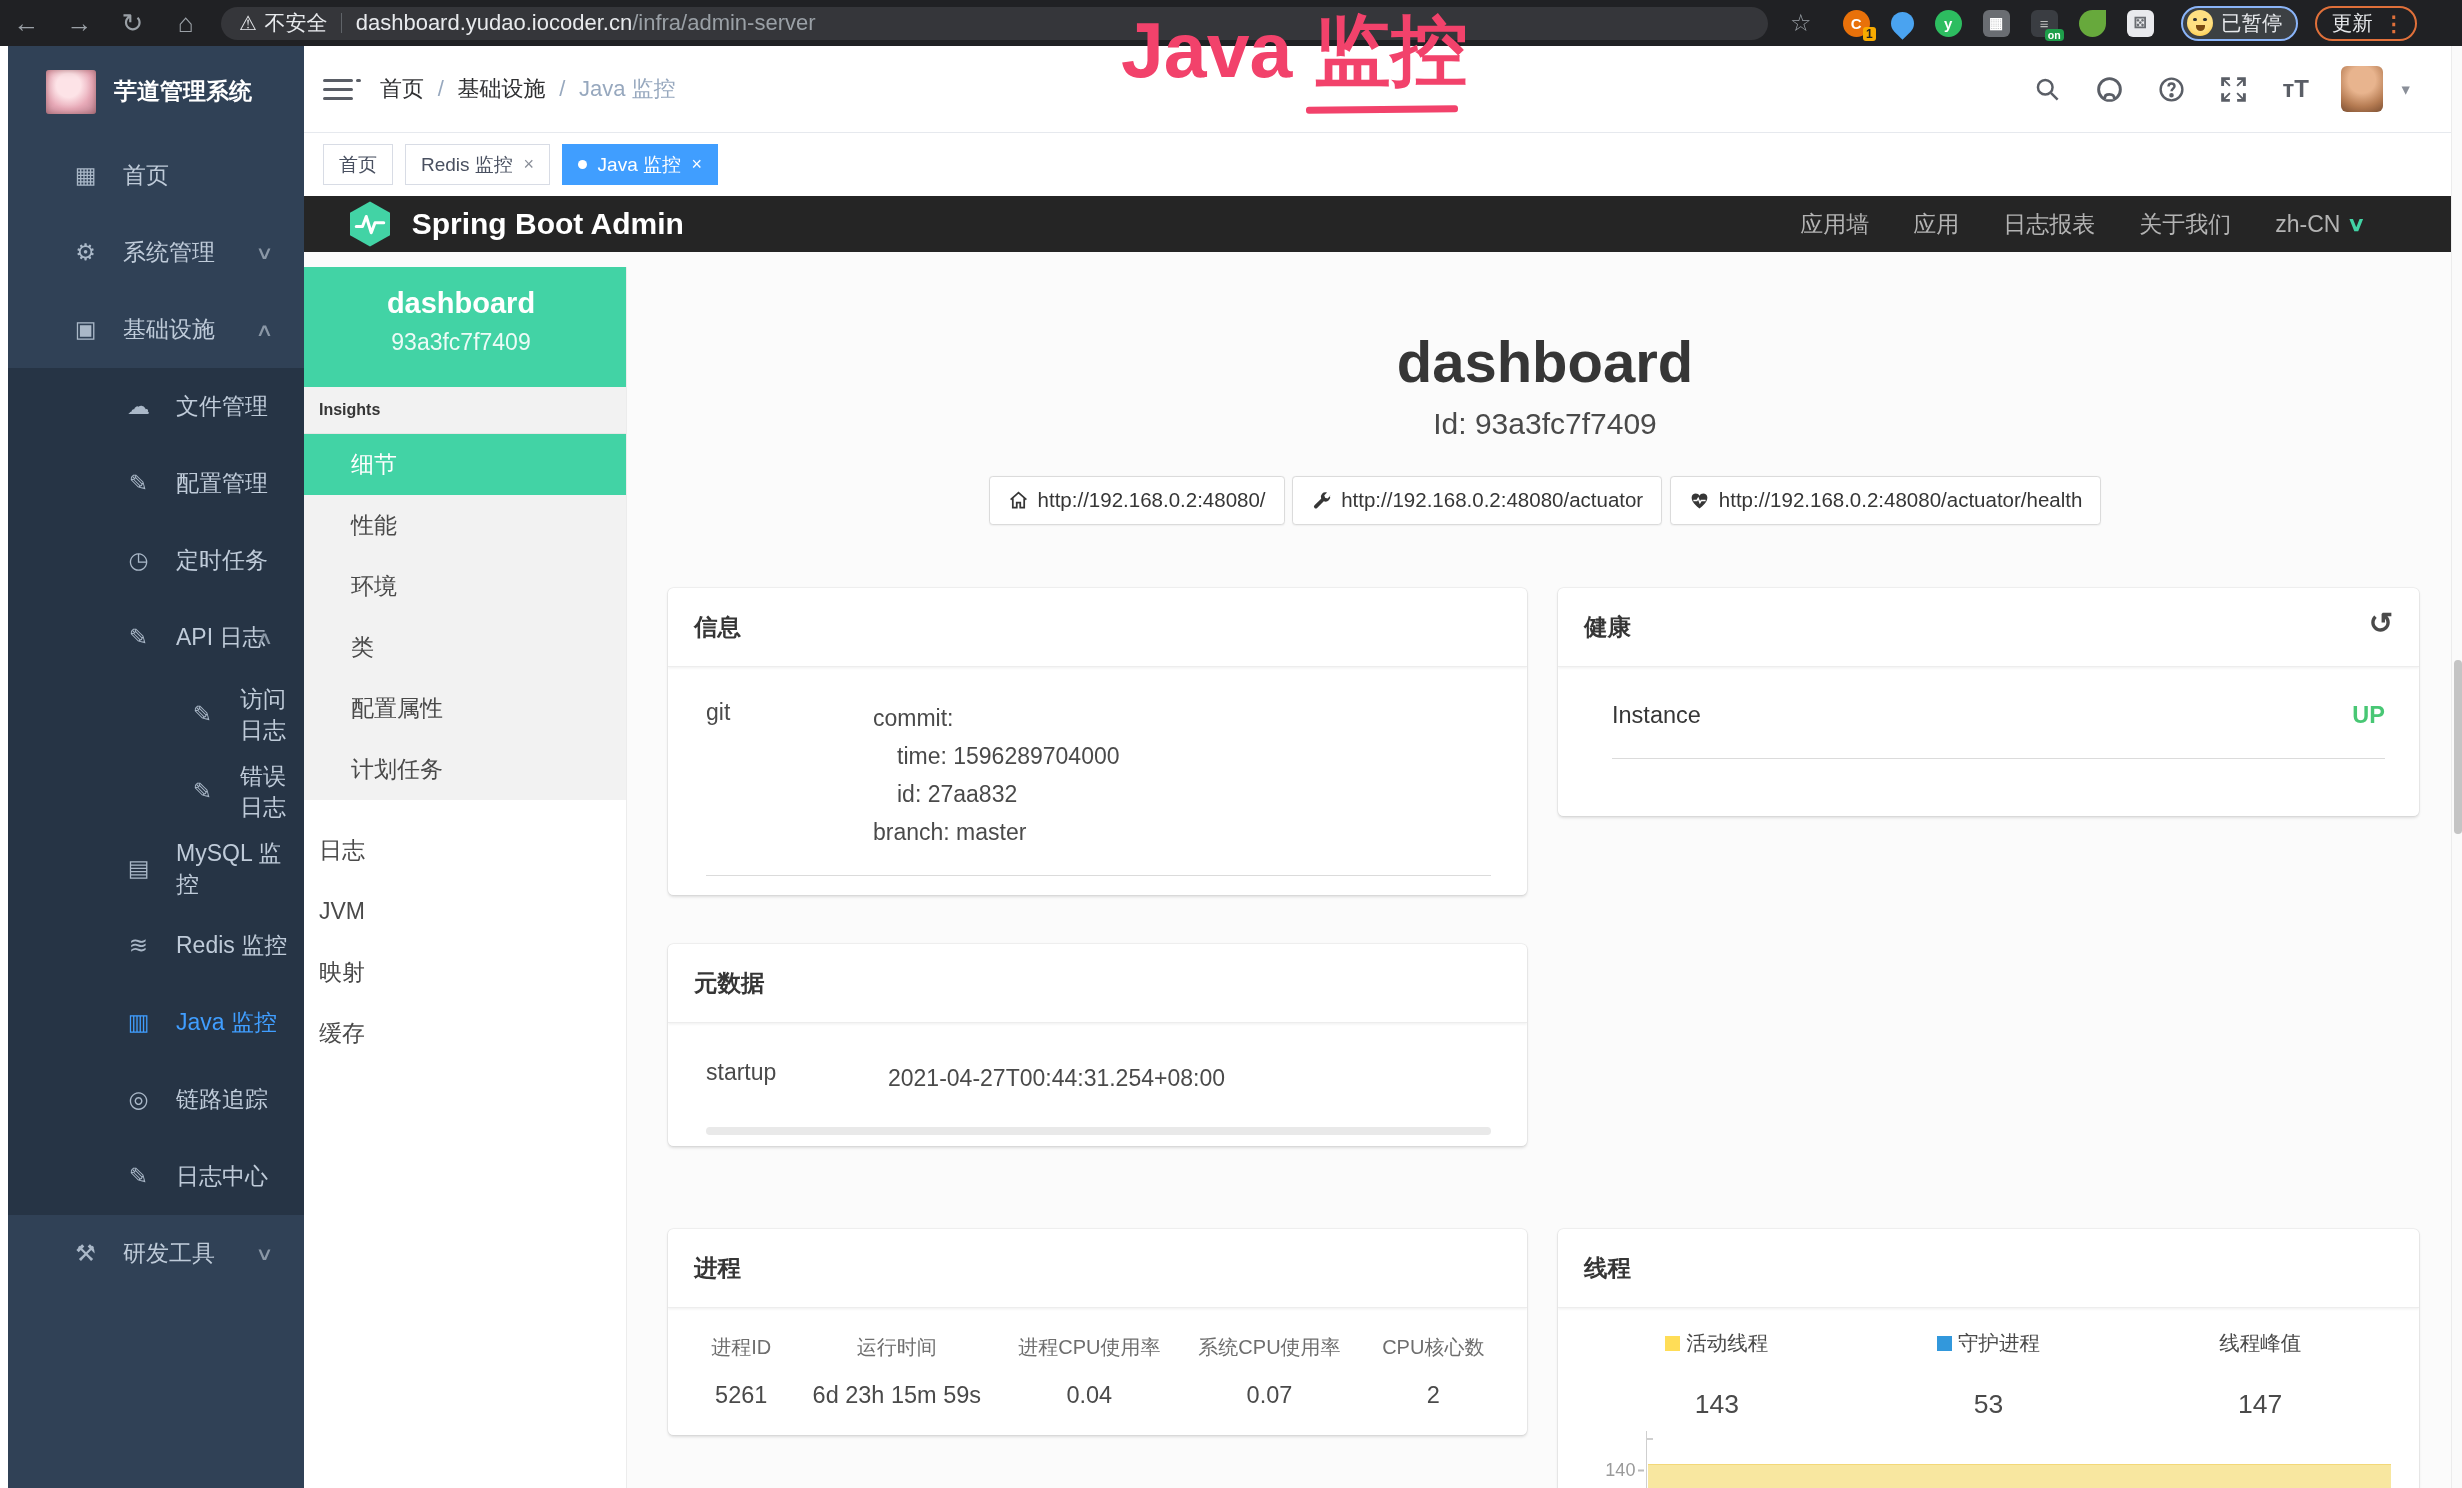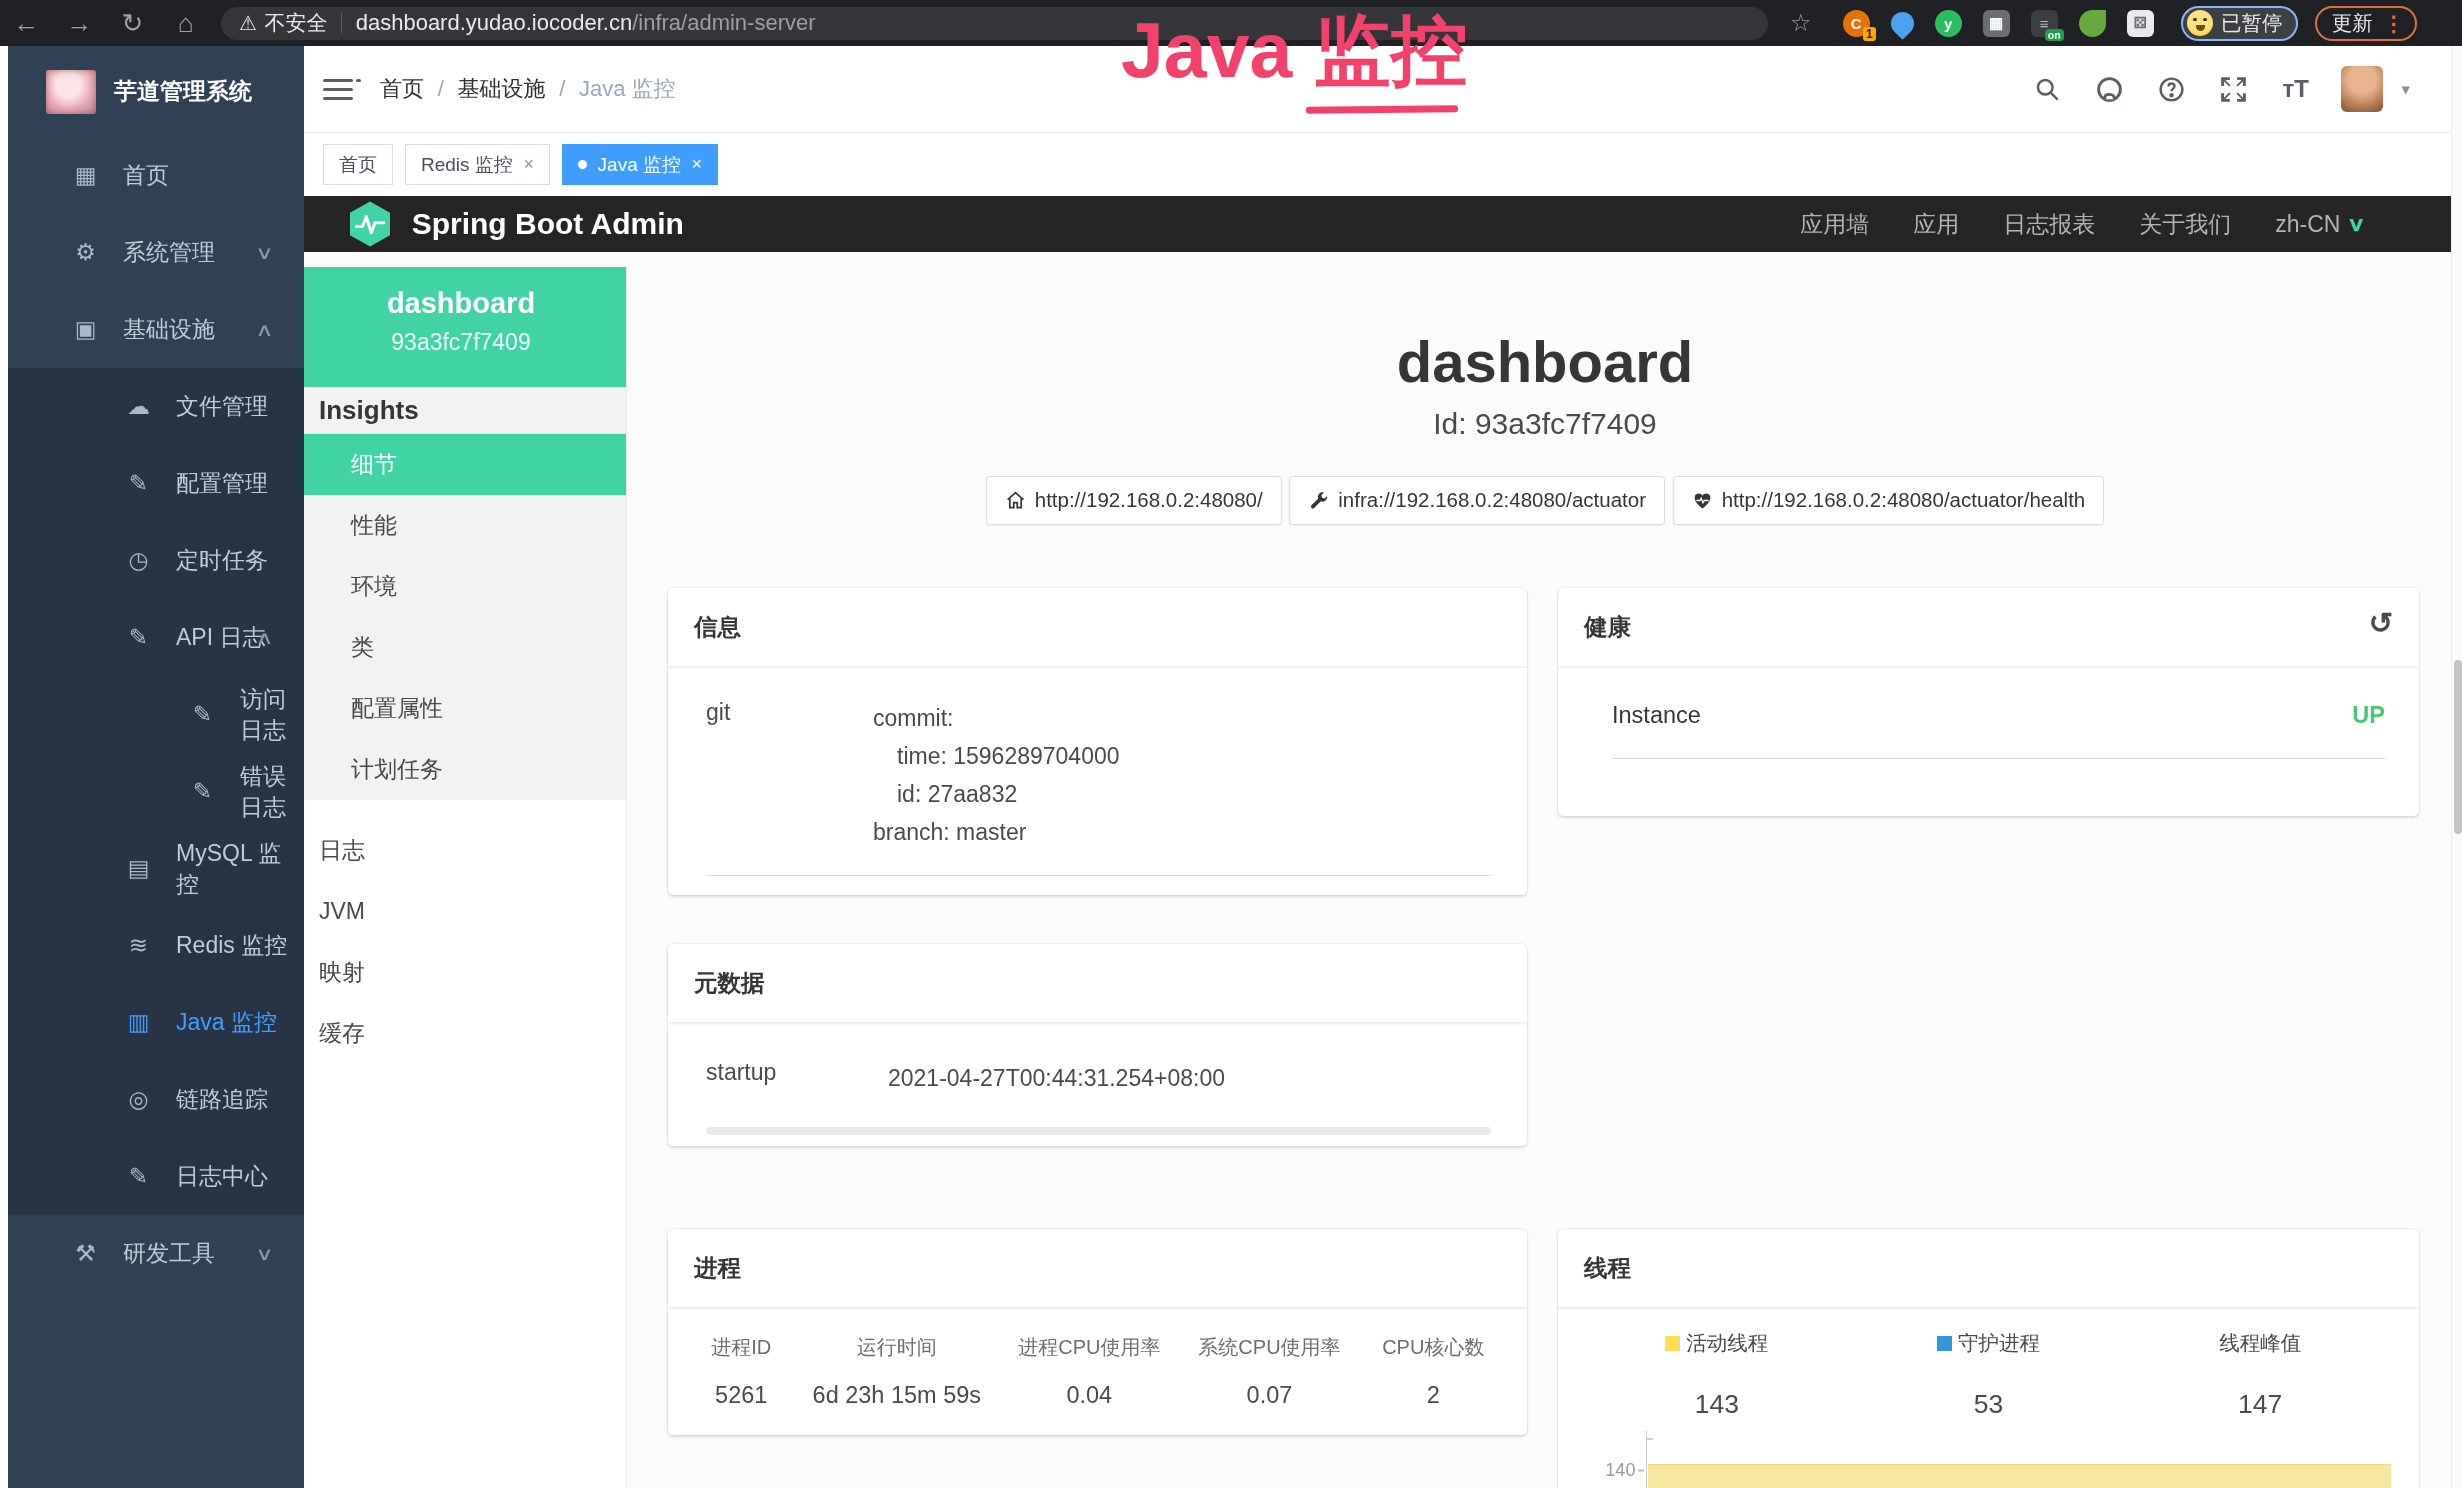--- a/index.html
+++ b/index.html
@@ -79,21 +79,21 @@
   .sba-link { color:#b3b3b3; font-size:23px; cursor:pointer; }
   .sba-locale { color:#b3b3b3; font-size:23px; display:flex; align-items:center; gap:9px; cursor:pointer; }
   .sba-locale .chev { color:#42d3a5; font-weight:bold; font-size:20px; transform:scaleX(1.3); }
 
   .sba-body { position:absolute; left:0; top:71px; width:2167px; height:1222px; display:flex; }
   .sba-side { width:331px; background:#fff; border-right:0.8px solid #ececec; flex:0 0 auto; }
   .sba-inst-head { height:120px; background:#42d3a5; color:#fff; text-align:center; padding-top:20px; cursor:pointer; }
   .sba-inst-name { font-size:29px; font-weight:bold; }
   .sba-inst-id { font-size:23px; margin-top:9px; color:rgba(255,255,255,.9); }
   .sba-sec { background:#f2f2f2; }
-  .sba-sec-label { height:47px; display:flex; align-items:center; padding-left:23px; font-size:26px; font-weight:bold; color:#363636; border-bottom:0.8px solid #e7e7e7; }
+  .sba-sec-label { height:47px; display:flex; align-items:center; padding-left:23px; font-size:16px; font-weight:bold; color:#363636; border-bottom:0.8px solid #e7e7e7; }
   .sba-item { height:61px; display:flex; align-items:center; font-size:23px; color:#4a4a4a; padding-left:55px; cursor:pointer; }
   .sba-item.active { background:#42d3a5; color:#fff; }
   .sba-root { background:#fff; padding-top:20px; }
   .sba-root .sba-item { padding-left:23px; }
 
   .sba-content { flex:1; position:relative; }
   .sba-h1 { text-align:center; margin-top:61px; font-size:58px; font-weight:bold; color:#363636; }
   .sba-sub { text-align:center; margin-top:12px; font-size:30px; color:#4a4a4a; }
   .url-row { margin-top:35px; display:flex; justify-content:center; gap:7.6px; }
   .url-btn { display:flex; align-items:center; gap:9px; background:#fff; border:0.8px solid #dbdbdb; border-radius:3.8px; padding:11.4px 18px; font-size:20.5px; color:#363636; cursor:pointer; box-shadow:0 0.8px 1.5px rgba(10,10,10,.05); }
@@ -366,21 +366,21 @@
               <svg width="21" height="21" viewBox="0 0 24 24" fill="none" stroke="#363636" stroke-width="2">
                   <path d="M3 11L12 3l9 8"></path>
                   <path d="M5.5 9.5V20h4.5v-5.5h4V20h4.5V9.5"></path>
                 </svg>
               <span>http://192.168.0.2:48080/</span>
             </div>
             <div class="url-btn">
               <svg width="21" height="21" viewBox="0 0 24 24" fill="#363636">
                   <path d="M21.6 6.1a5.3 5.3 0 0 1-7 6.8L7 20.5a2.1 2.1 0 0 1-3-3l7.6-7.6a5.3 5.3 0 0 1 6.8-7l-3.2 3.2.9 2.8 2.8.9 3.2-3.2z"></path>
                 </svg>
-              <span>infra://192.168.0.2:48080/actuator</span>
+              <span>http://192.168.0.2:48080/actuator</span>
             </div>
             <div class="url-btn">
               <svg width="21" height="21" viewBox="0 0 24 24" fill="#363636">
                   <path d="M12 21S3 15 3 8.8C3 5.6 5.4 4 7.7 4 9.6 4 11.2 5 12 6.6 12.8 5 14.4 4 16.3 4 18.6 4 21 5.6 21 8.8 21 15 12 21 12 21z"></path>
                   <polyline points="5,12 9,12 10.5,9.5 12.5,14.5 14,12 19,12" fill="none" stroke="#fff" stroke-width="1.6"></polyline>
                 </svg>
               <span>http://192.168.0.2:48080/actuator/health</span>
             </div>
           </div>
 

